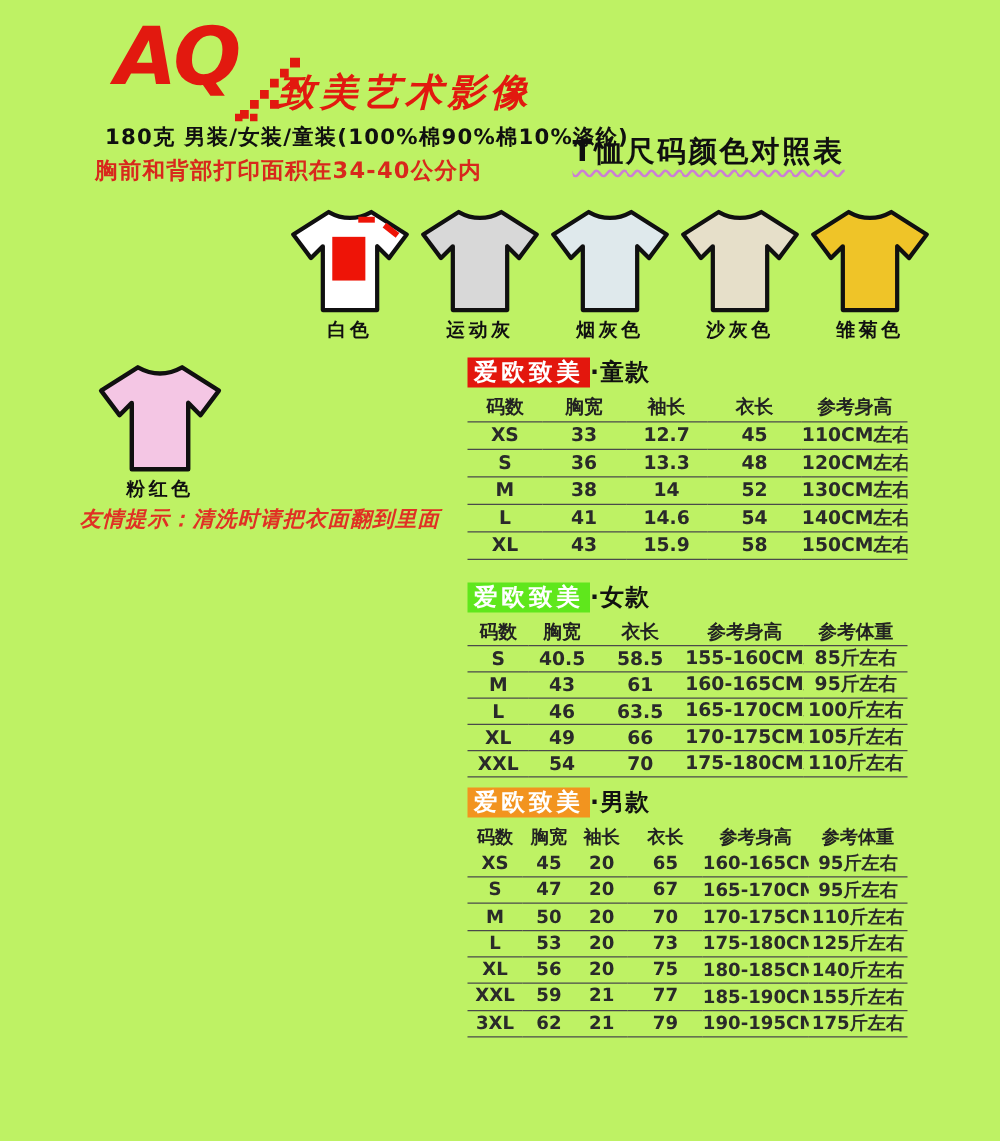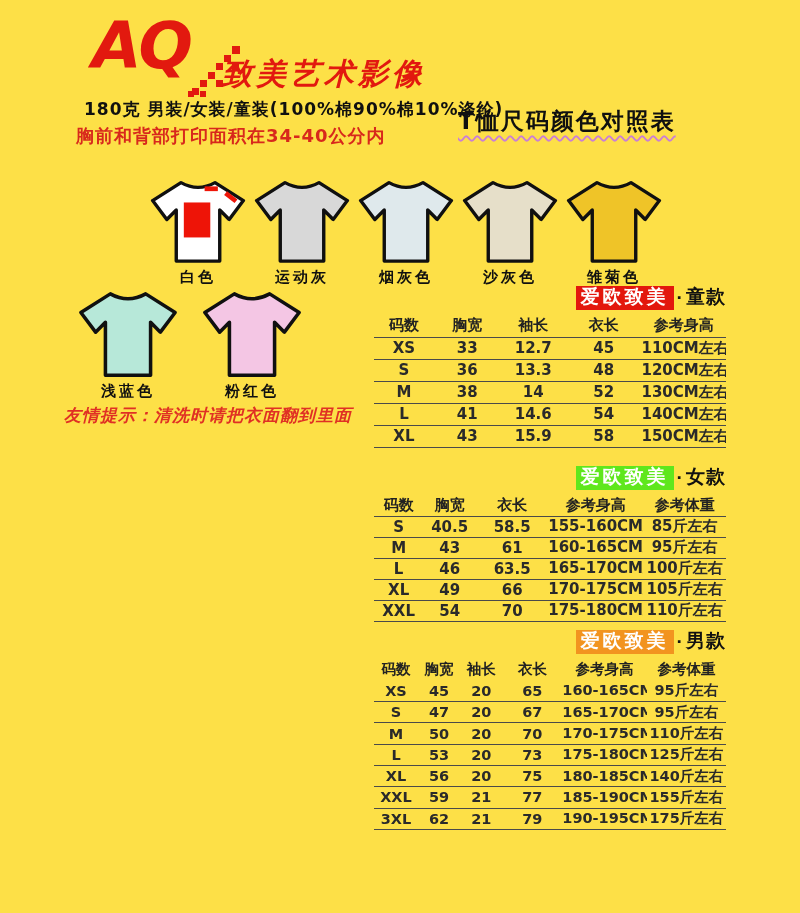--- a/index.html
+++ b/index.html
@@ -1,17 +1,17 @@
 <!DOCTYPE html>
 <html><head>
 <meta charset="utf-8">
 <style>
   * { box-sizing: border-box; }
   body { margin: 0; background: #ffffff; font-family: "DejaVu Sans", sans-serif; }
-  .page { position: relative; width: 800px; height: 913px; background: #fde047; overflow: hidden; color: #222; }
+  .page { position: relative; width: 800px; height: 913px; background: #bef264; overflow: hidden; color: #222; }
 
   
   .brand { position: absolute; left: 92px; top: 20px; width: 320px; height: 74px; }
   .logo-aq {
     position: absolute; left: 0; top: -6px;
     font-size: 64px; font-weight: 900; font-style: italic;
     color: #e2190f; letter-spacing: -3px; line-height: 1;
   }
   .pixel-trail { position: absolute; left: 96px; top: 26px; }
   .logo-cn {
@@ -32,42 +32,42 @@
 
   
   .page-title {
     position: absolute; left: 458px; top: 106px; margin: 0;
     font-size: 23px; font-weight: 900; color: #101010; letter-spacing: 2px; white-space: nowrap;
     text-decoration: underline wavy #cb7fd4 2px; text-underline-offset: 6px;
   }
 
   
   .shirt-row { position: absolute; display: flex; }
-  .row1 { left: 64px; top: 176px; width: 684px; justify-content: center; }
+  .row1 { left: 64px; top: 163px; width: 684px; justify-content: flex-end; }
   .row2 { left: 74px; top: 287px; gap: 16px; }
   figure.shirt-cell { margin: 0; width: 104px; text-align: center; }
   .row2 figure.shirt-cell { width: 108px; }
   .shirt-cell svg { width: 100%; height: auto; display: block; }
   .shirt-cell figcaption {
     margin-top: 3px; font-size: 15px; font-weight: 700; color: #101010; letter-spacing: 3px; white-space: nowrap;
   }
 
   .wash-note {
     position: absolute; left: 64px; top: 404px;
     font-size: 17px; font-weight: 900; font-style: italic;
     color: #e03024; letter-spacing: 1px; white-space: nowrap;
   }
 
   
   .size-table { position: absolute; left: 374px; width: 352px; }
   .table-kids  { top: 286px; }
   .table-women { top: 466px; }
   .table-men   { top: 630px; }
 
-  .tbl-title { text-align: right; font-size: 19px; font-weight: 700; line-height: 24px; margin-bottom: 5px; white-space: nowrap; font-family: Liberation Mono, monospace; }
+  .tbl-title { text-align: left; font-size: 19px; font-weight: 700; line-height: 24px; margin-bottom: 5px; white-space: nowrap; }
   .badge { color: #fff; padding: 1px 5px; letter-spacing: 3px; font-weight: 700; }
   .cat { color: #111; letter-spacing: 1px; }
 
   table { width: 100%; border-collapse: collapse; table-layout: fixed; }
   th, td { text-align: center; padding: 0; font-weight: 700; color: #2a2a2a; white-space: nowrap; overflow: hidden; }
   th { color: #222; }
 
   .table-kids  tr { height: 22px; }
   .table-women tr { height: 21px; }
   .table-men   tr { height: 21.3px; }
@@ -150,26 +150,20 @@
       <figure class="shirt-cell">
         <svg viewBox="0 0 110 94">
           <path d="M37 7 Q55 17 73 7 L103 26 L88 46 L78 36 L78 90 L32 90 L32 36 L22 46 L7 26 Z" fill="#efc428" stroke="#101010" stroke-width="3.6" stroke-linejoin="round"></path>
         </svg>
         <figcaption>雏菊色</figcaption>
       </figure>
     </div>
   <div class="shirt-row row2" id="shirt-row-2">
       <figure class="shirt-cell">
         <svg viewBox="0 0 110 94">
-          <path d="M37 7 Q55 17 73 7 L103 26 L88 46 L78 36 L78 90 L32 90 L32 36 L22 46 L7 26 Z" fill="#b7e8d9" stroke="#101010" stroke-width="3.6" stroke-linejoin="round"></path>
-        </svg>
-        <figcaption>浅蓝色</figcaption>
-      </figure>
-      <figure class="shirt-cell">
-        <svg viewBox="0 0 110 94">
           <path d="M37 7 Q55 17 73 7 L103 26 L88 46 L78 36 L78 90 L32 90 L32 36 L22 46 L7 26 Z" fill="#f4c6e4" stroke="#101010" stroke-width="3.6" stroke-linejoin="round"></path>
         </svg>
         <figcaption>粉红色</figcaption>
       </figure>
     </div>
 
   <div class="wash-note">友情提示：清洗时请把衣面翻到里面</div>
 
   <section class="size-table table-kids" id="table-0">
       <div class="tbl-title"><span class="badge" style="background: rgb(227, 23, 13);">爱欧致美</span><span class="cat">·童款</span></div>

